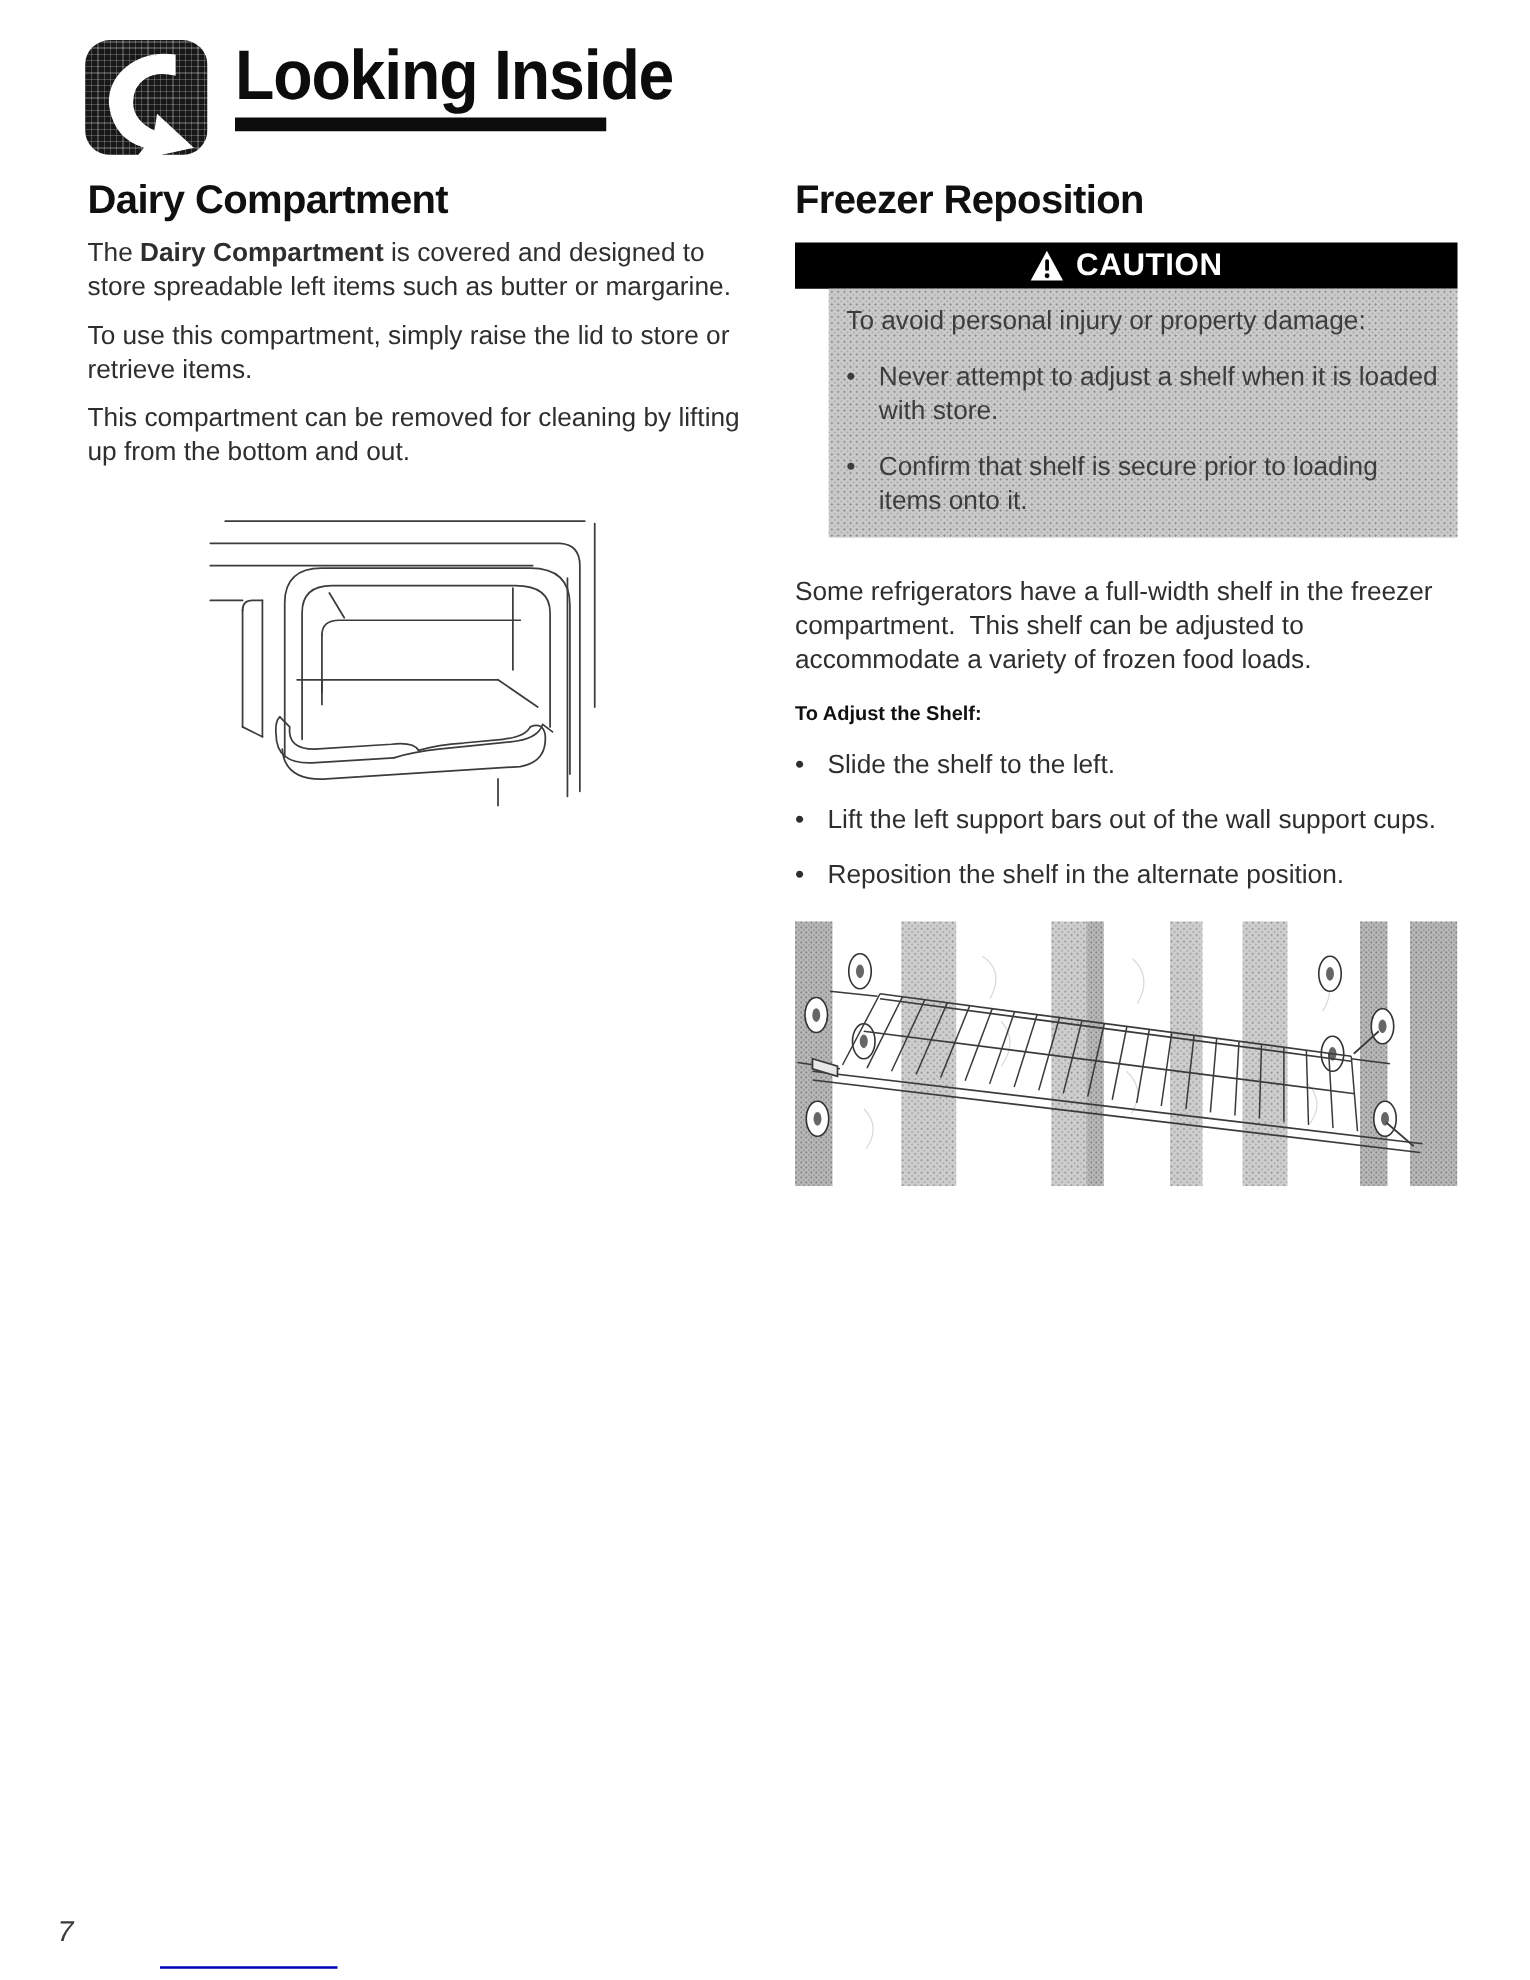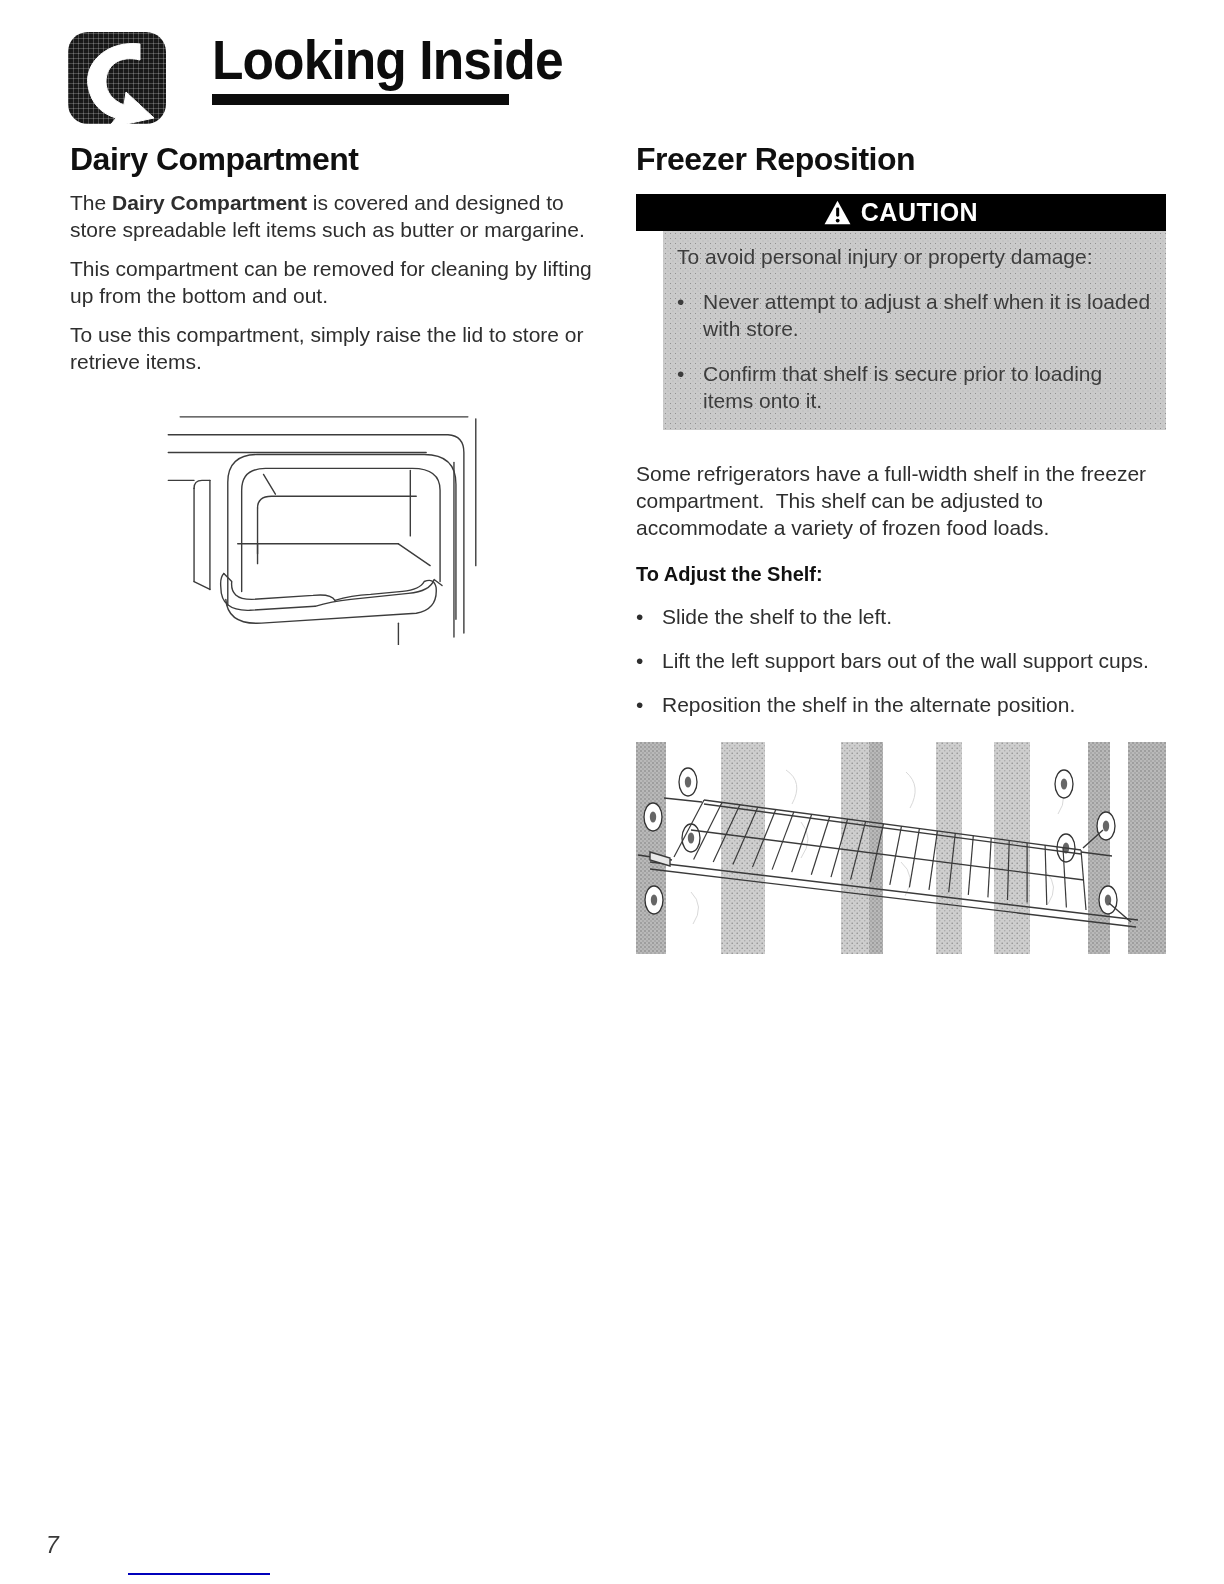--- a/index.html
+++ b/index.html
@@ -1,39 +1,39 @@
 <!DOCTYPE html>
 <html><head>
 <meta charset="utf-8">
 <style>
   * { margin:0; padding:0; box-sizing:border-box; }
   html,body { background:#ffffff; }
   body { font-family:"Liberation Sans","DejaVu Sans",sans-serif; color:#2b2b2b; }
   .page { position:relative; width:1224px; height:1584px; background:#fff; overflow:hidden; }
 
   
-  .hdr { position:absolute; left:68px; top:32px; display:flex; align-items:flex-start;gap:24px; }
+  .hdr { position:absolute; left:68px; top:32px; display:flex; align-items:flex-start; }
   .logo { width:98px; height:92px; border-radius:20px; background:#181818;
           background-image:
             repeating-linear-gradient(0deg, rgba(255,255,255,.22) 0 1px, transparent 1px 5px),
             repeating-linear-gradient(90deg, rgba(255,255,255,.22) 0 1px, transparent 1px 5px);
           position:relative; flex:0 0 auto; }
   .logo svg { position:absolute; inset:0; }
   .title-wrap { margin-left:22px; display:inline-block; }
   .page-title { font-size:56px; font-weight:bold; letter-spacing:-1px; color:#0c0c0c;
                 transform:scaleX(.92); transform-origin:left top; white-space:nowrap; line-height:1.0; }
   .title-rule { margin-top:6px; height:11px; background:#0c0c0c; width:297px; }
 
   
   .columns { position:absolute; top:132px; left:70px; width:1096px; display:flex; }
   .col-left  { width:530px; }
   .col-right { width:530px; margin-left:36px; }
   h2 { font-size:32px; font-weight:bold; color:#101010; letter-spacing:-.5px; line-height:1.1; margin-top:10px; }
   p.body-text { font-size:21px; line-height:27px; margin-top:12px; white-space:pre-wrap; color:#2e2e2e; }
-  .subhead { font-size:20px; font-weight:bold; color:#111; margin-top:22px; }
+  .subhead { font-size:16px; font-weight:bold; color:#111; margin-top:22px; }
   .step { display:flex; font-size:21px; line-height:27px; margin-top:17px; color:#2e2e2e; }
   .step .dot { width:26px; flex:0 0 auto; }
 
   
   .caution { margin-top:17px; width:530px; }
   .caution-bar { height:37px; background:#000; color:#fff; display:flex; align-items:center; justify-content:center;
                  font-weight:bold; font-size:25px; letter-spacing:.5px; }
   .caution-bar svg { margin-right:10px; }
   .caution-body { background-color:#cacaca;
                   background-image:radial-gradient(circle, #909090 .8px, transparent .9px),
@@ -66,22 +66,22 @@
       <div class="page-title">Looking Inside</div>
       <div class="title-rule"></div>
     </div>
   </div>
 
   <div class="columns">
 
     <section class="col-left">
       <h2>Dairy Compartment</h2>
       <p class="body-text"><span>The </span><strong>Dairy Compartment</strong><span> is covered and designed to store spreadable left items such as butter or margarine.</span></p>
+      <p class="body-text">To use this compartment, simply raise the lid to store or retrieve items.</p>
       <p class="body-text">This compartment can be removed for cleaning by lifting up from the bottom and out.</p>
-      <p class="body-text">To use this compartment, simply raise the lid to store or retrieve items.</p>
 
       
       <svg class="fig-dairy" viewBox="0 0 320 250" fill="none" stroke="#3c3c3c" stroke-width="1.4" stroke-linecap="round" stroke-linejoin="round">
 
         <path d="M14 20 H304"></path>
         <path d="M312 22 V170"></path>
         <path d="M2 38 H284 Q300 39 300 56 V238"></path>
         <path d="M2 56 H262"></path>
         <path d="M290 66 V242"></path>
 

